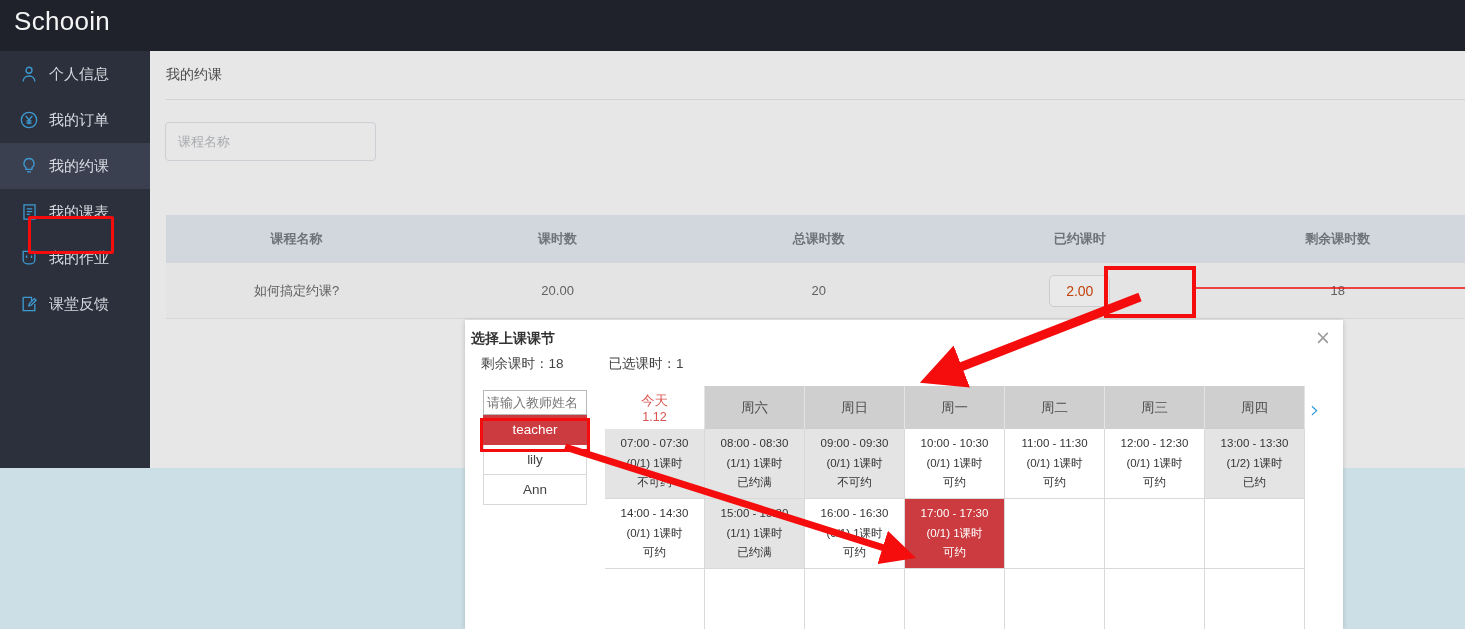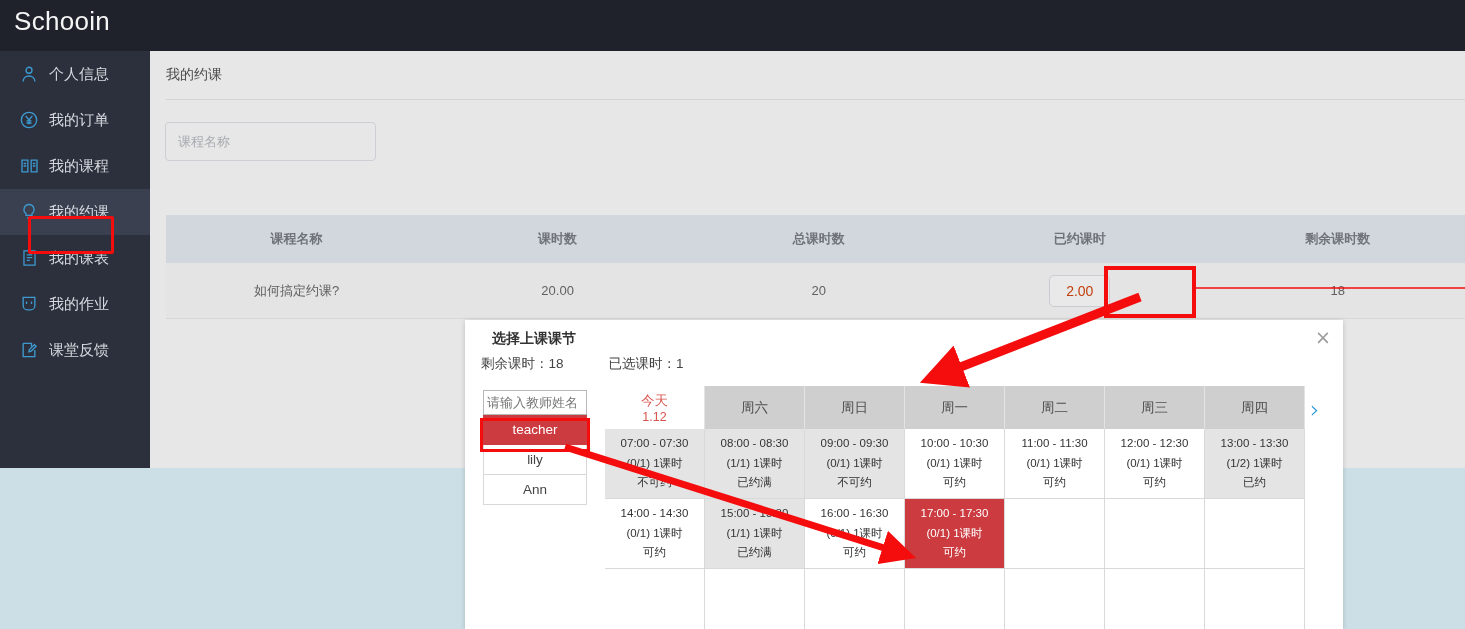--- a/index.html
+++ b/index.html
@@ -103,21 +103,21 @@
     background: #cddfe6;
   }
 
   
   .modal {
     position: absolute; left: 465px; top: 320px; width: 878px; height: 309px;
     background: #ffffff; box-shadow: 0 1px 5px rgba(0,0,0,.18);
     z-index: 30;
   }
   .modal-title {
-    position: absolute; left: 27px; top: 10px;
+    position: absolute; left: 6px; top: 10px;
     font-size: 14px; font-weight: bold; color: #333;
   }
   .modal-close {
     position: absolute; right: 12px; top: 8px;
     font-size: 19px; color: #9b9b9b; line-height: 1; cursor: pointer;
     font-family: "DejaVu Sans", sans-serif;
   }
   .modal-stats {
     position: absolute; left: 16px; top: 35px;
     display: flex; gap: 45px; font-size: 13.5px; color: #444;
@@ -203,29 +203,20 @@
       </div>
       <div class="nav-item">
         <span class="nav-ico">
           <svg width="20" height="20" viewBox="0 0 24 24" fill="none" stroke="currentColor" stroke-width="1.6">
             <circle cx="12" cy="12" r="9.2"></circle>
             <path d="M8 7l4 5 4-5M12 12v5M9 13h6M9 15.6h6"></path>
           </svg>
         </span>
         <span class="nav-label">我的订单</span>
       </div>
-      <div class="nav-item">
-        <span class="nav-ico">
-          <svg width="21" height="20" viewBox="0 0 24 24" fill="none" stroke="currentColor" stroke-width="1.6">
-            <path d="M3 5h7v14H3zM14 5h7v14h-7zM10 5v14M14 5v14"></path>
-            <path d="M5 9h3M5 12h3M16 9h3M16 12h3"></path>
-          </svg>
-        </span>
-        <span class="nav-label">我的课程</span>
-      </div>
       <div class="nav-item active">
         <span class="nav-ico">
           <svg width="20" height="20" viewBox="0 0 24 24" fill="none" stroke="currentColor" stroke-width="1.6">
             <path d="M12 3a6 6 0 0 0-3.6 10.8V16h7.2v-2.2A6 6 0 0 0 12 3z"></path>
             <path d="M9.6 19h4.8"></path>
           </svg>
         </span>
         <span class="nav-label">我的约课</span>
       </div>
       <div class="nav-item">

